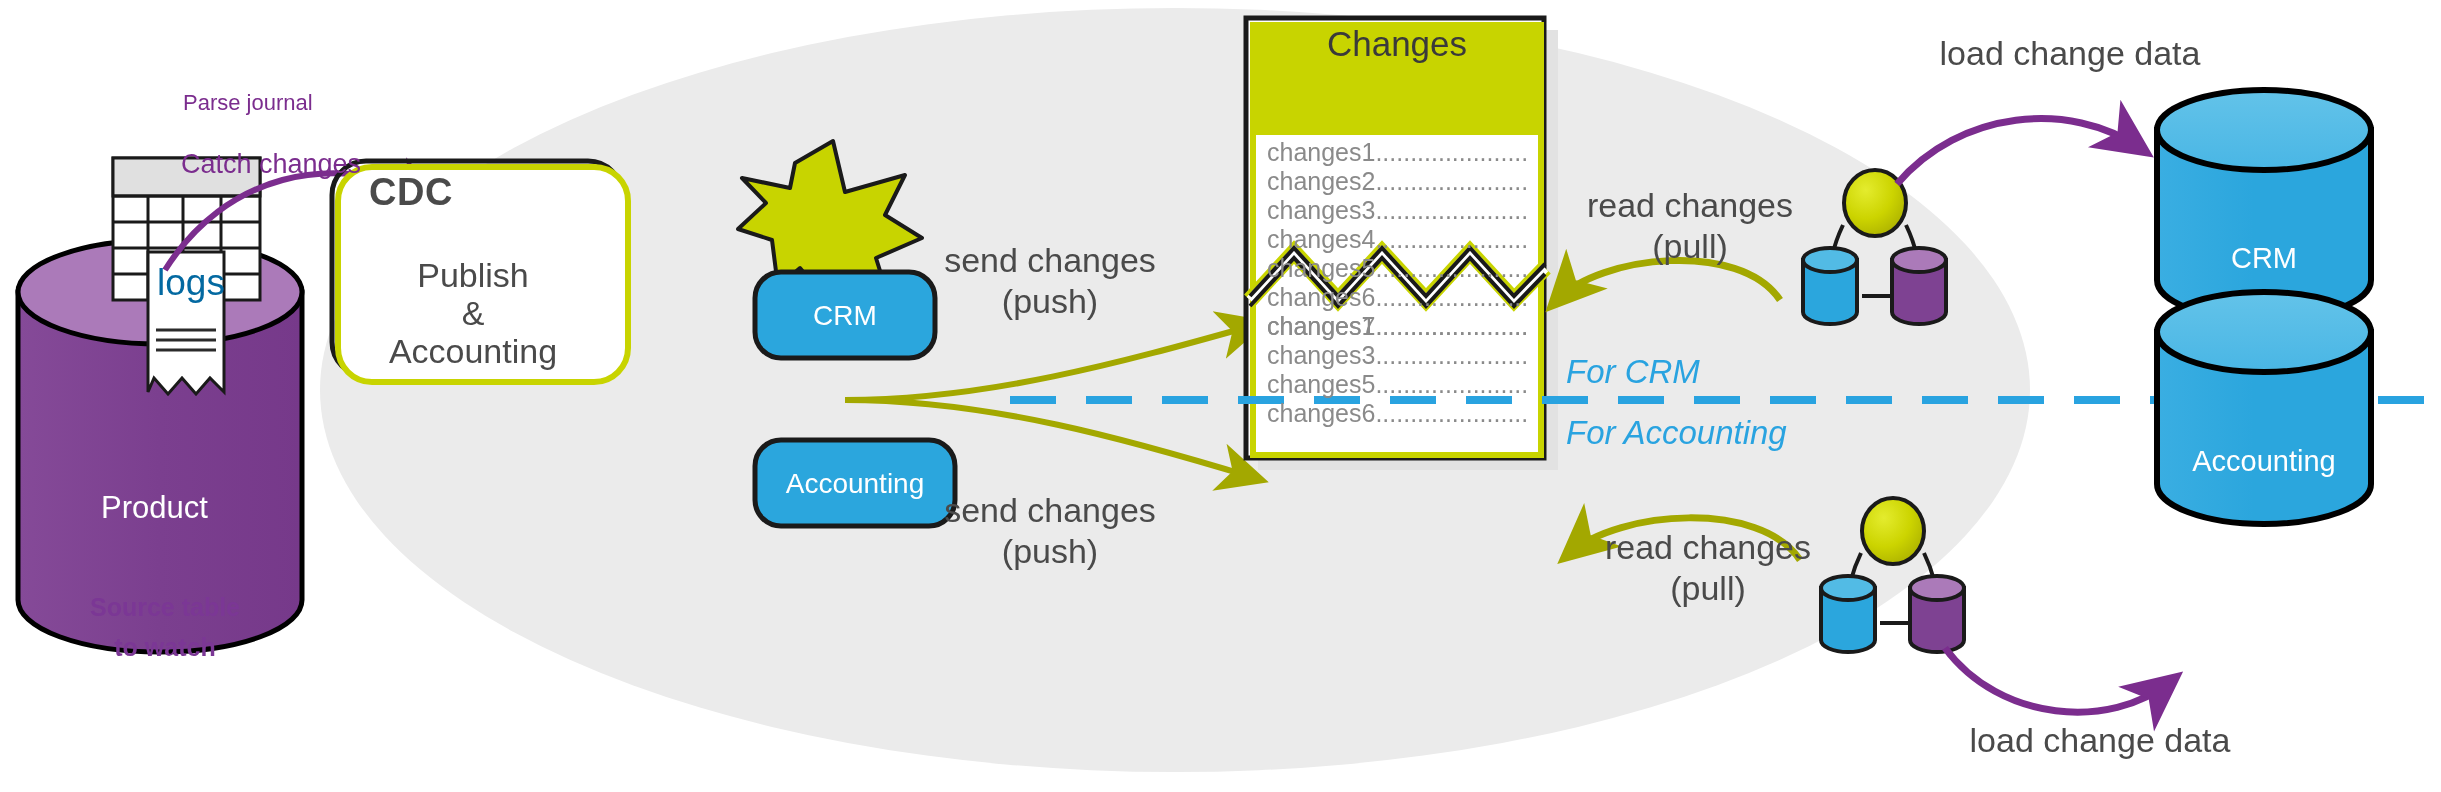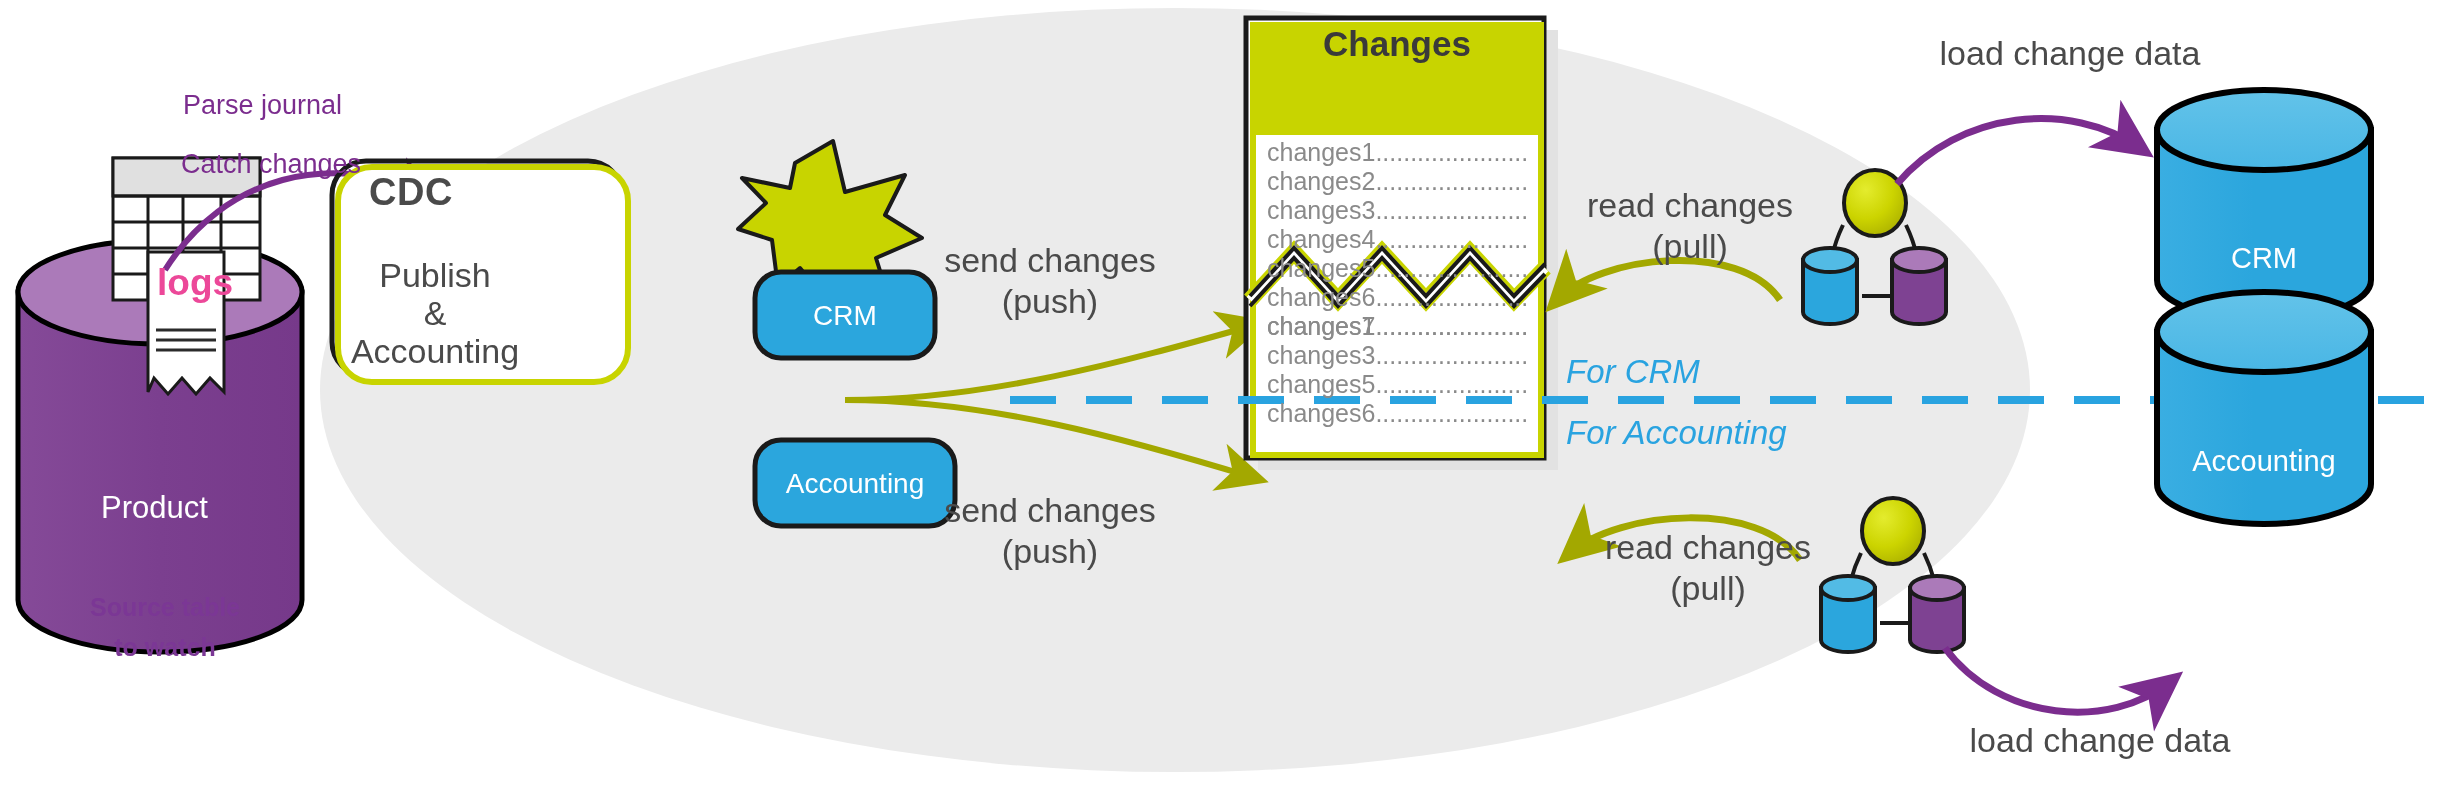--- a/index.html
+++ b/index.html
@@ -55,50 +55,49 @@
     color: #4a4a4a;
     font-size: 38px;
     font-weight: bold;
     letter-spacing: 0.5px;
   }
   .cdc-sub {
     color: #4a4a4a;
     font-size: 34px;
     text-align: center;
     line-height: 1.24;
+    padding-left: 38px;
   }
   .badge-text {
     color: #ffffff;
     font-size: 28px;
   }
   .cyl-text {
     color: #ffffff;
     font-size: 29px;
   }
   .cyl-text-big {
     color: #ffffff;
     font-size: 31px;
   }
   .tbl-title {
     color: #3a3a3a;
     font-size: 35px;
     text-align: center;
     line-height: 1.16;
-    font-weight: bold;
   }
   .row-text {
     color: #8a8a8a;
     font-size: 25px;
     white-space: pre;
     overflow: hidden;
   }
   .logs-text {
-    color: #ec4899;
+    color: #0369a1;
     font-size: 37px;
-    font-weight: bold;
   }
 </style>
 </head>
 <body>
 
 <div id="stage">
 
   <svg class="layer" viewBox="0 0 2441 792">
     <defs>
       <linearGradient id="gradBlueCyl" x1="0" y1="0" x2="1" y2="0">
@@ -234,21 +233,21 @@
       <path d="M2157,332 L2157,484 A107,40 0 0 0 2371,484 L2371,332 Z" fill="url(#gradBlueCyl)" stroke="#000" stroke-width="6"></path>
       <ellipse cx="2264" cy="332" rx="107" ry="40" fill="url(#gradBlueTop)" stroke="#000" stroke-width="6"></ellipse>
     </g>
   </svg>
 
   <div class="lbl cyl-text-big" style="left:57px; top:490px;margin-left:44px;">Product</div>
   <div class="lbl logs-text" style="left:157px; top:262px;">logs</div>
   <div class="lbl lbl-purple-bold" style="left:0px; top:592px; width:330px;">Source table</div>
   <div class="lbl lbl-purple-bold" style="left:0px; top:632px; width:330px;">to watch</div>
 
-  <div class="lbl lbl-purple" style="left:183px; top:90px; font-size:27px;">Parse journal</div>
+  <div class="lbl lbl-purple" style="left:183px; top:90px; font-size:22px;">Parse journal</div>
   <div class="lbl lbl-purple" style="left:181px; top:149px; font-size:27px;">Catch changes</div>
 
   <div class="lbl cdc-title" style="left:369px; top:170px;">CDC</div>
   <div class="lbl cdc-sub" style="left:330px; top:254px; width:210px;">Publish</div>
   <div class="lbl cdc-sub" style="left:330px; top:292px; width:210px;">&amp;</div>
   <div class="lbl cdc-sub" style="left:330px; top:330px; width:210px;">Accounting</div>
 
   <div class="lbl badge-text" style="left:755px; top:300px; width:180px; text-align:center;">CRM</div>
   <div class="lbl badge-text" style="left:755px; top:468px; width:200px; text-align:center;">Accounting</div>
 

